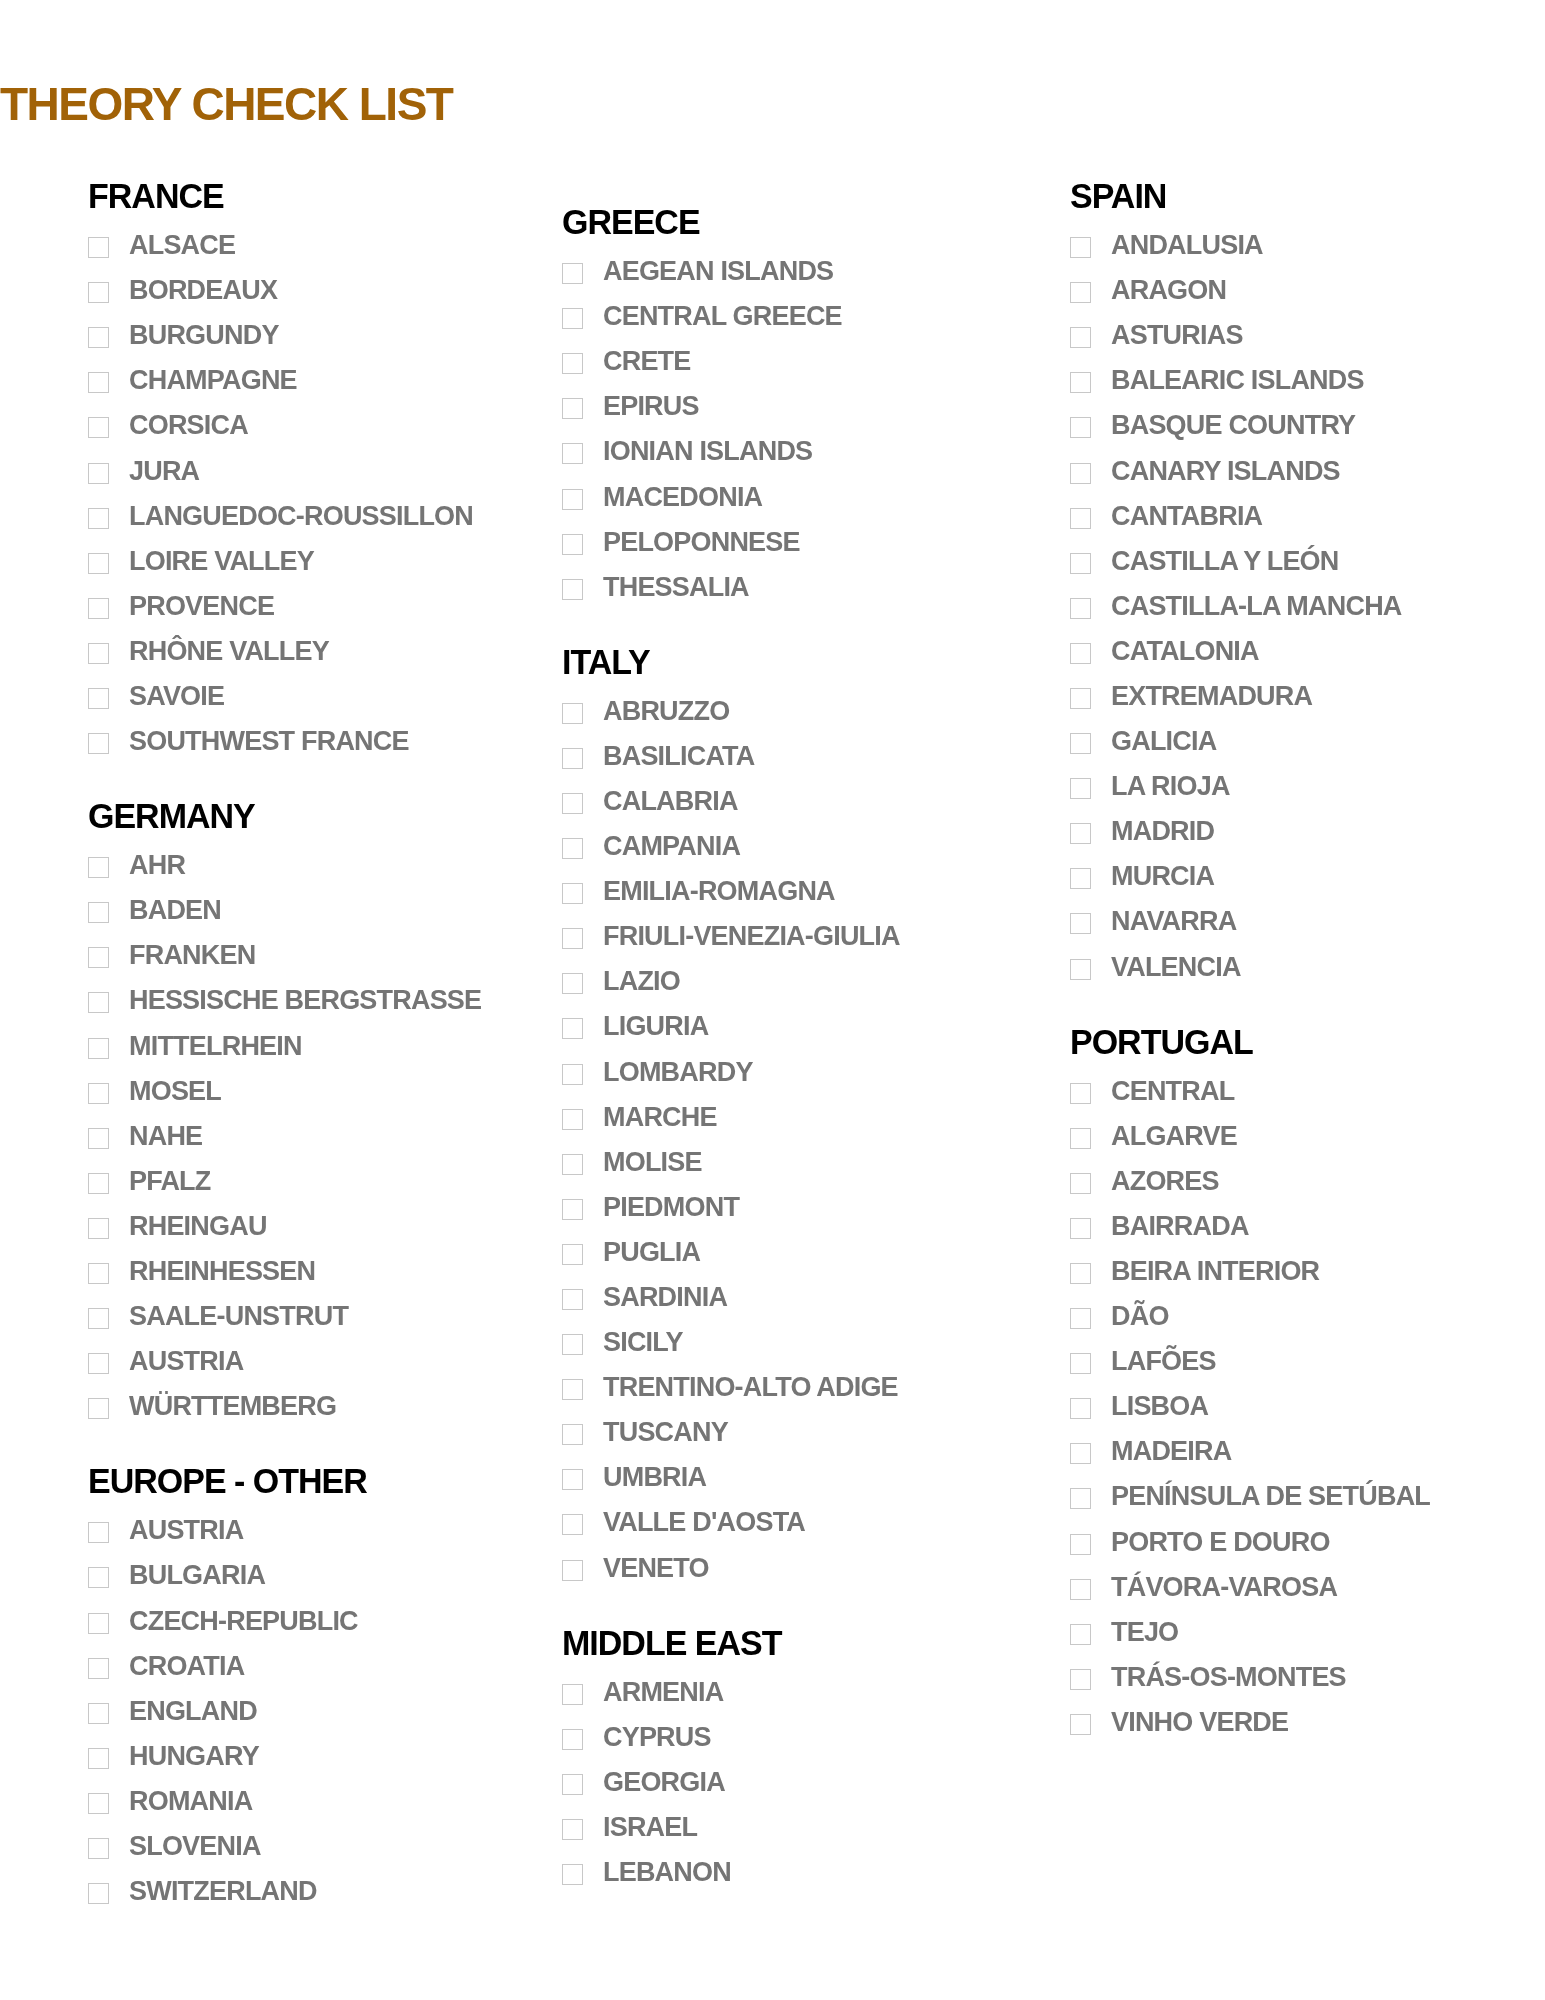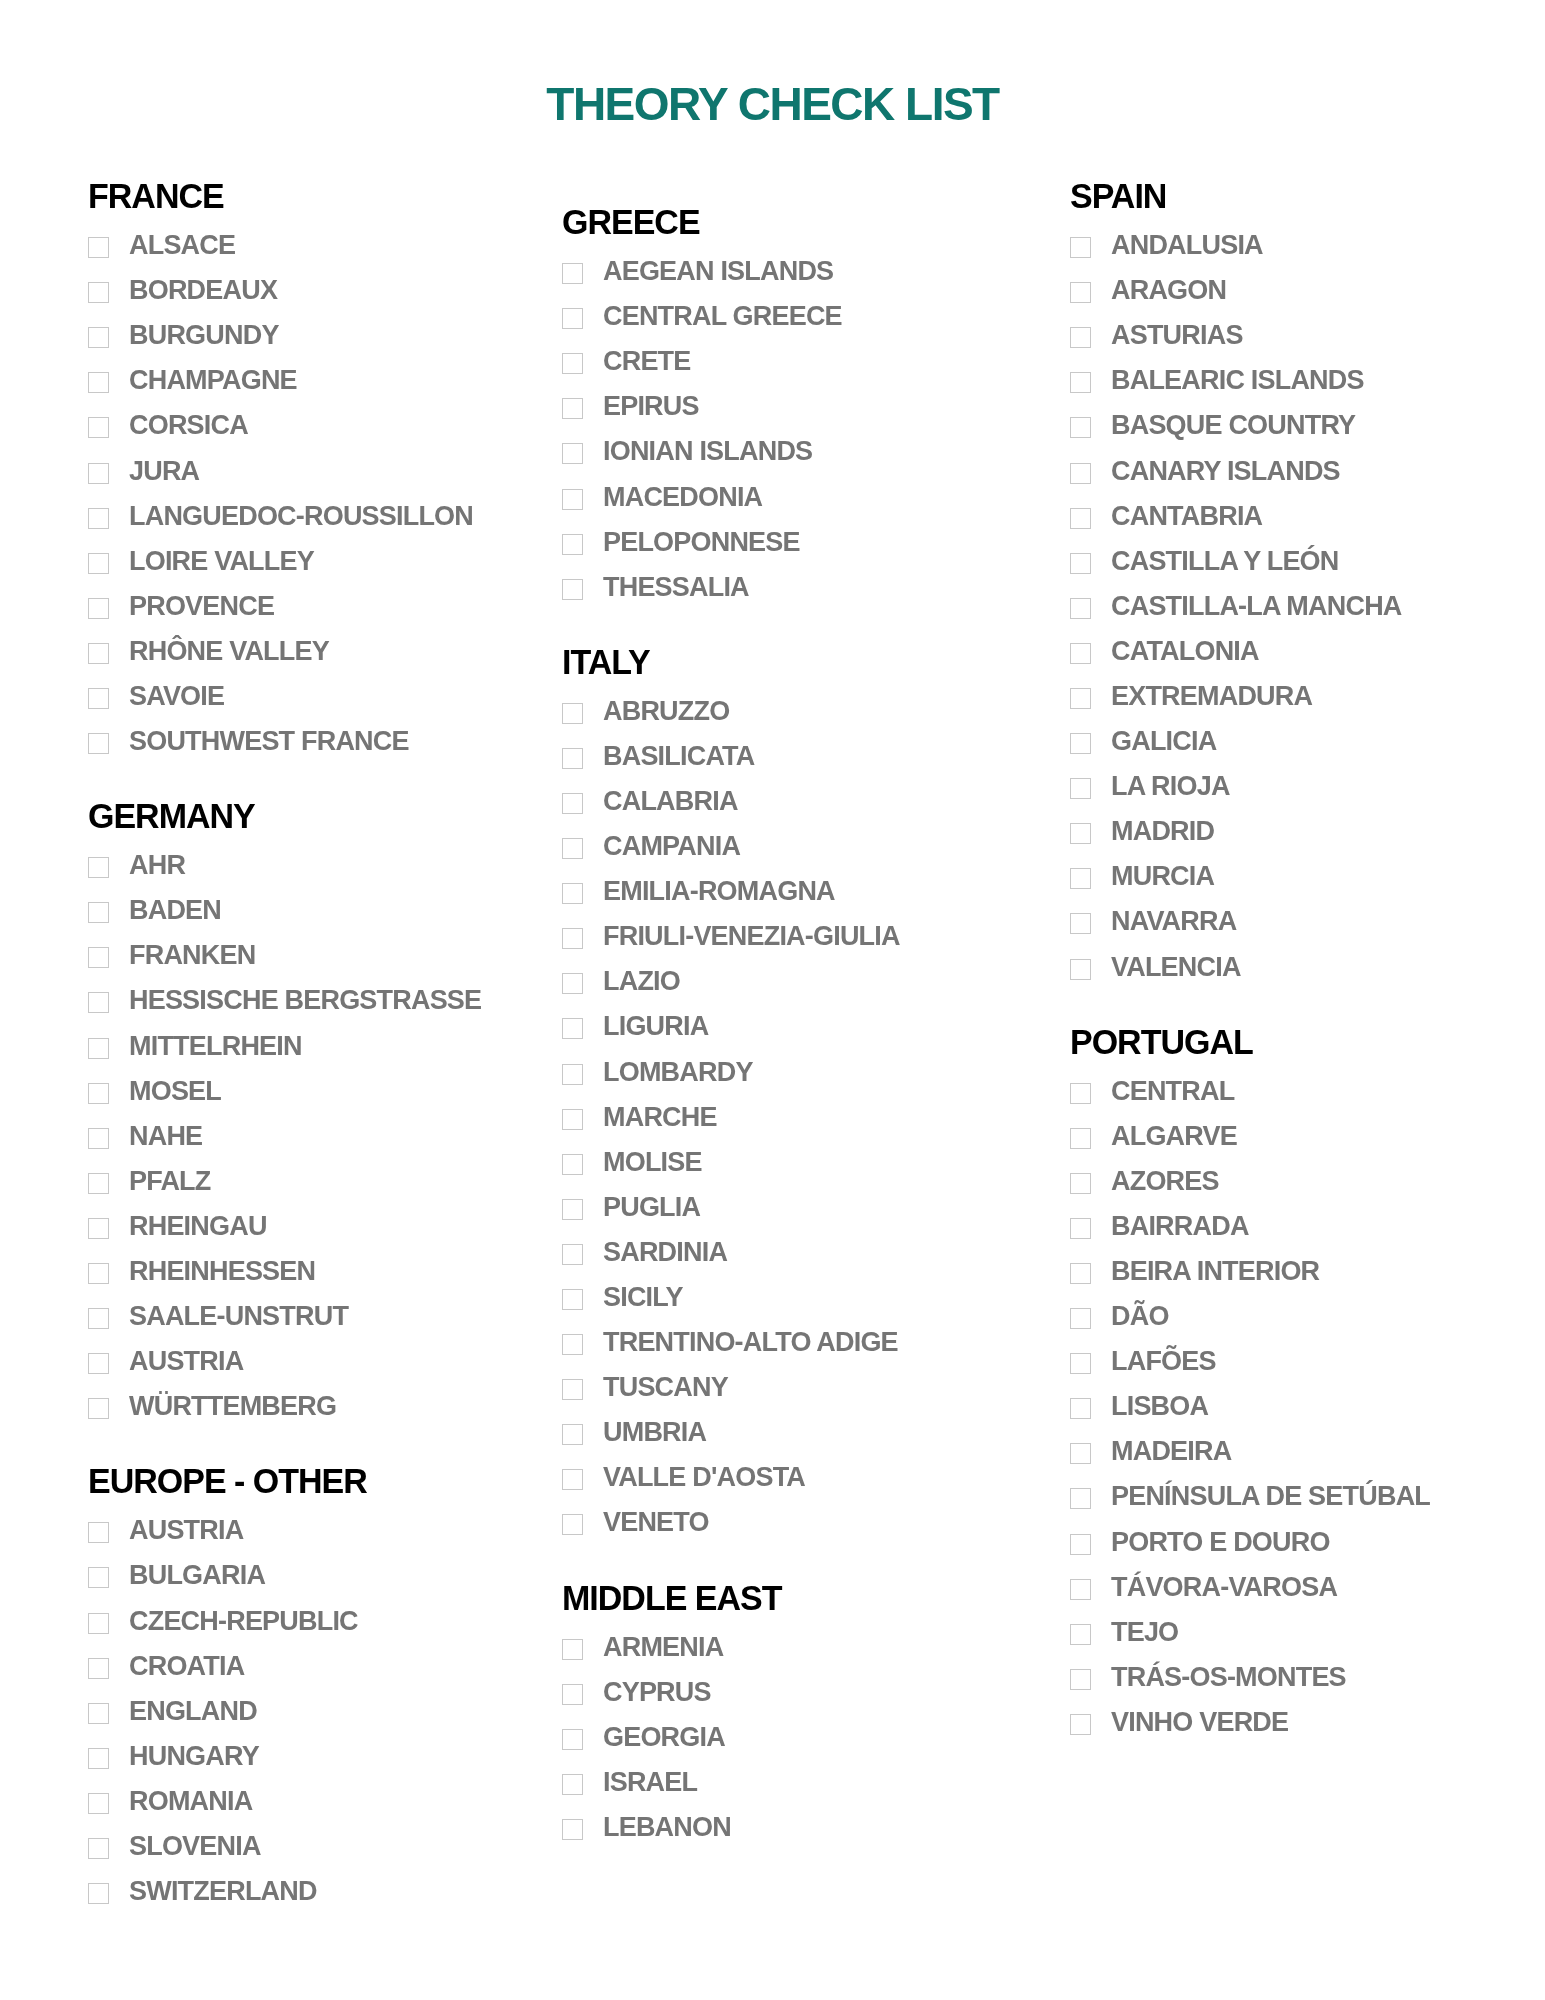--- a/index.html
+++ b/index.html
@@ -1,22 +1,22 @@
 <!DOCTYPE html>
 <html><head>
 <meta charset="utf-8">
 <style>
   html, body { margin: 0; padding: 0; background: #ffffff; }
   body {
     width: 1545px; height: 2000px; position: relative; overflow: hidden;
     font-family: "Liberation Sans", "DejaVu Sans", sans-serif;
   }
   .title {
-    position: absolute; top: 74px; left: 0; width: 1545px; text-align: center;
-    font-size: 46px; font-weight: bold; color: #0f766e; letter-spacing: -1.5px;
+    position: absolute; top: 74px; left: 0; width: 1545px; text-align: left;
+    font-size: 46px; font-weight: bold; color: #a16207; letter-spacing: -1.5px;
     line-height: 60px;
   }
   .col { position: absolute; top: 172px; width: 460px; }
   .col-1 { left: 88px; }
   .col-2 { left: 562px; margin-top: 26px; }
   .col-3 { left: 1038px; margin-left: 32px; }
   .section { margin: 0 0 28px 0; }
   .section-heading {
     font-size: 34px; font-weight: bold; color: #000; letter-spacing: -1px;
     height: 46px; line-height: 46px; margin: 0 0 5px 0;
@@ -264,20 +264,24 @@
       <div class="item">
         <span class="checkbox"></span>
         <span class="item-label">MARCHE</span>
       </div>
       <div class="item">
         <span class="checkbox"></span>
         <span class="item-label">MOLISE</span>
       </div>
       <div class="item">
         <span class="checkbox"></span>
+        <span class="item-label">PIEDMONT</span>
+      </div>
+      <div class="item">
+        <span class="checkbox"></span>
         <span class="item-label">PUGLIA</span>
       </div>
       <div class="item">
         <span class="checkbox"></span>
         <span class="item-label">SARDINIA</span>
       </div>
       <div class="item">
         <span class="checkbox"></span>
         <span class="item-label">SICILY</span>
       </div>

